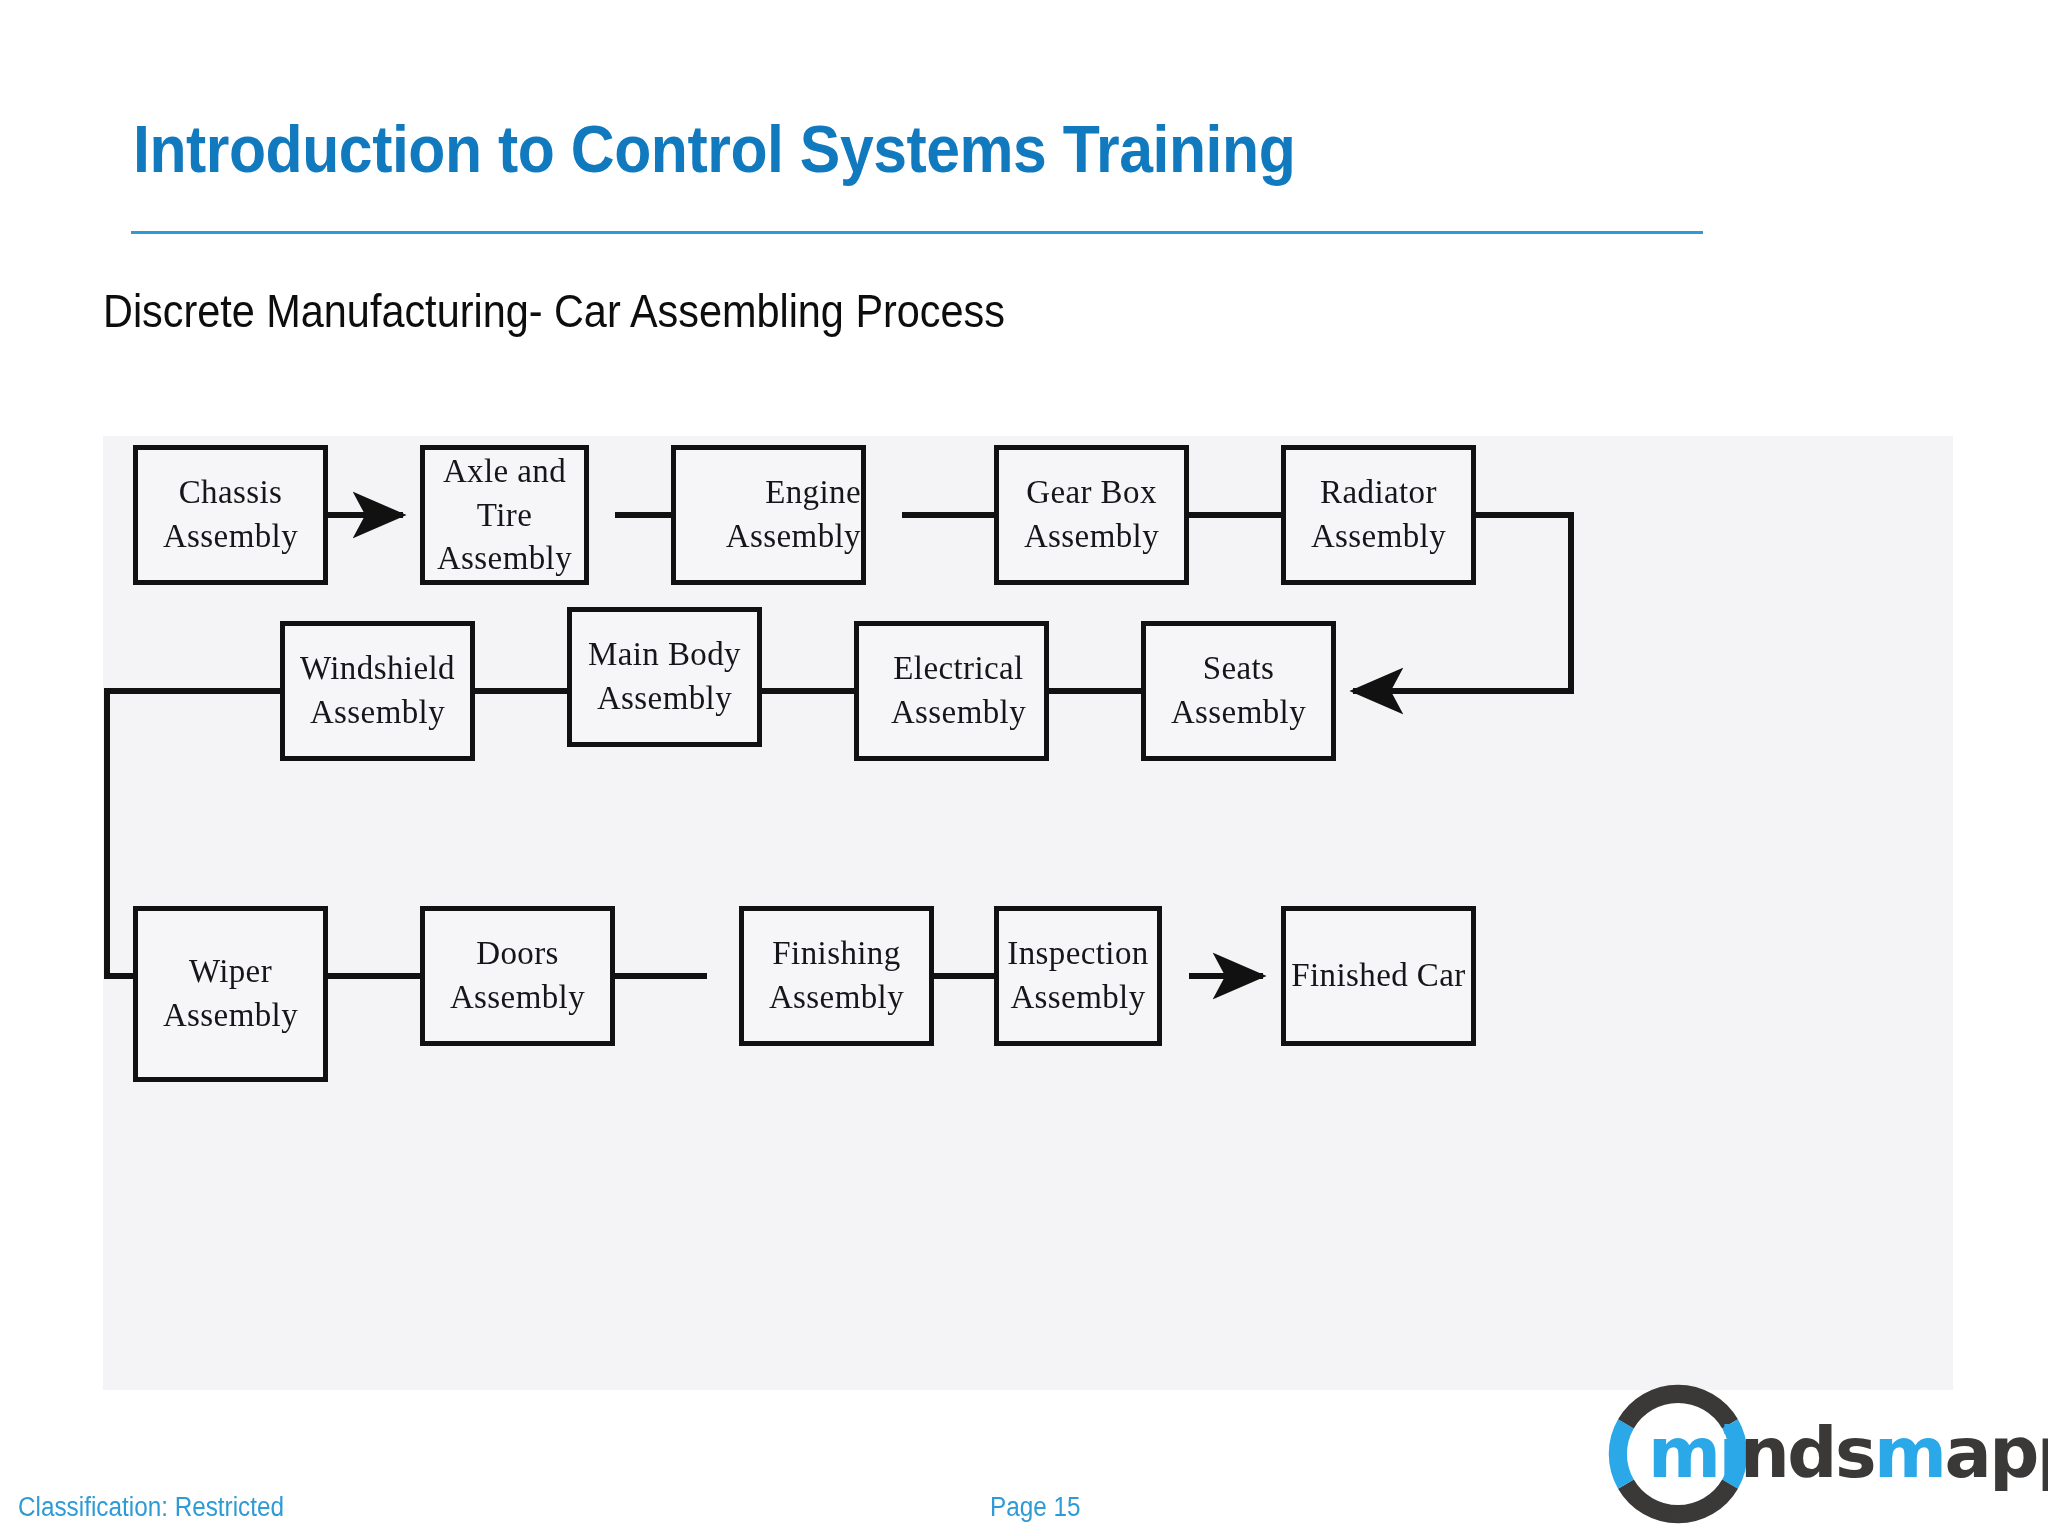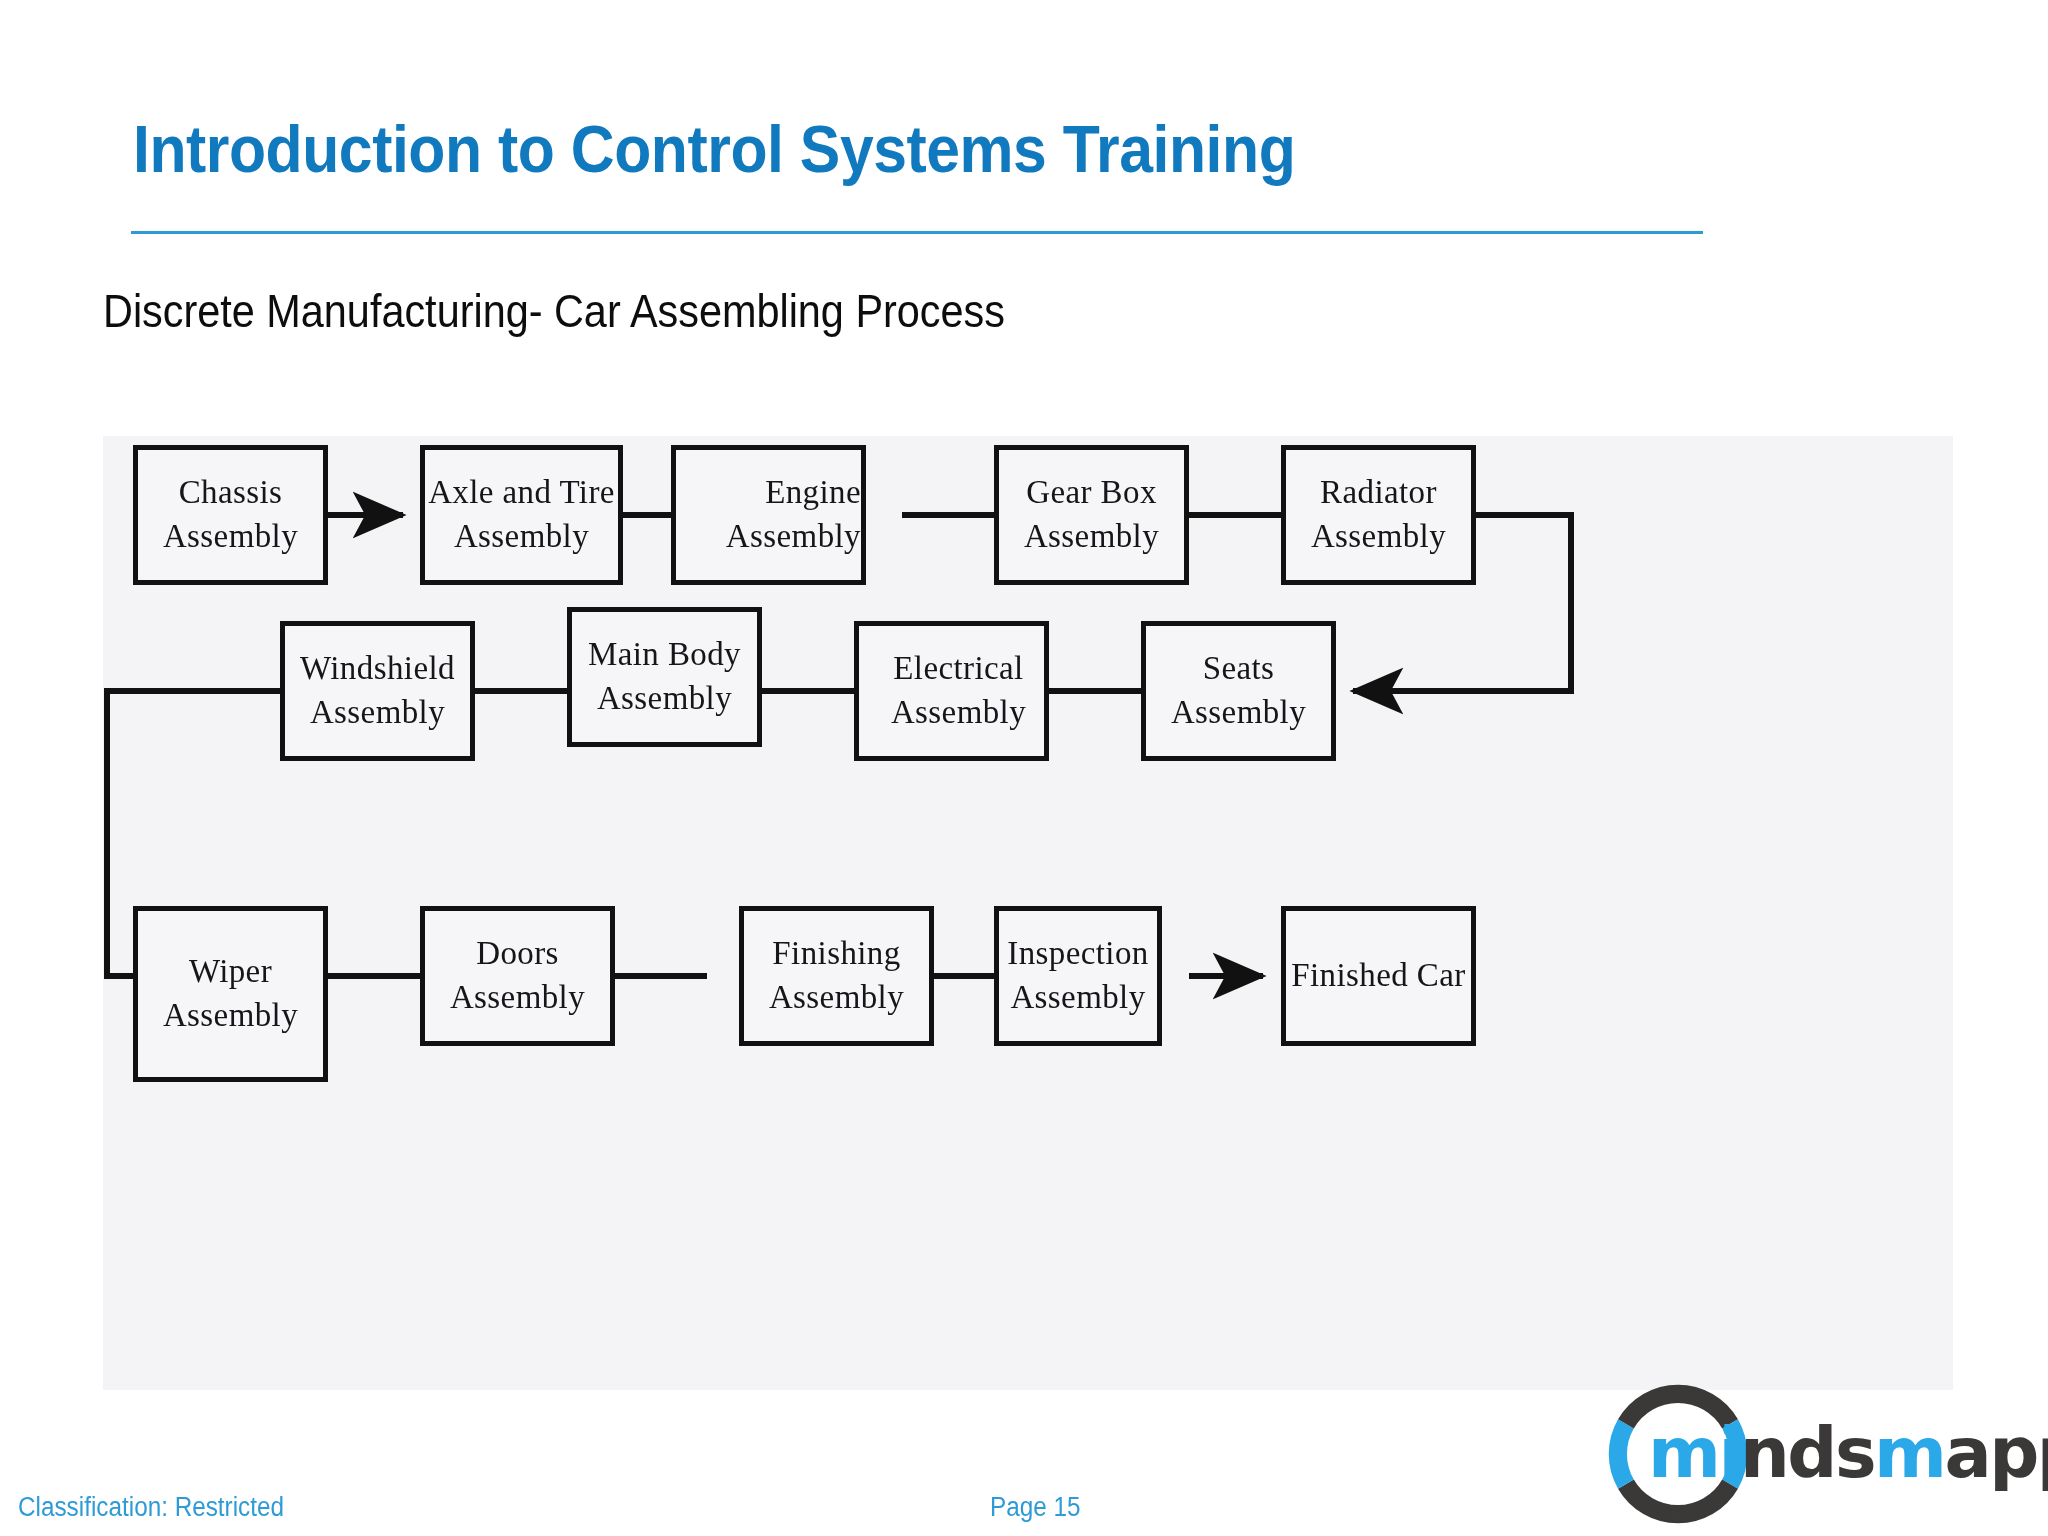--- a/index.html
+++ b/index.html
@@ -183,21 +183,21 @@
       <line x1="799" y1="540" x2="891" y2="540"></line>
 
       <line x1="1086" y1="540" x2="1160" y2="540" marker-end="url(#arrowRight)"></line>
     </g>
   </svg>
 
   <div class="node" style="left:30px;  top:9px;  width:195px; height:140px;">
     <span class="l1">Chassis</span>
     <span class="l2">Assembly</span>
   </div>
-  <div class="node" style="left:317px; top:9px;  width:203px; height:140px;">
+  <div class="node" style="left:317px; top:9px;  width:169px; height:140px;justify-content:space-between;">
     <span class="l1">Axle and Tire</span>
     <span class="l2">Assembly</span>
   </div>
   <div class="node" style="left:568px; top:9px;  width:195px; height:140px;align-items:flex-end;">
     <span class="l1">Engine</span>
     <span class="l2">Assembly</span>
   </div>
   <div class="node" style="left:891px; top:9px;  width:195px; height:140px;">
     <span class="l1">Gear Box</span>
     <span class="l2">Assembly</span>

